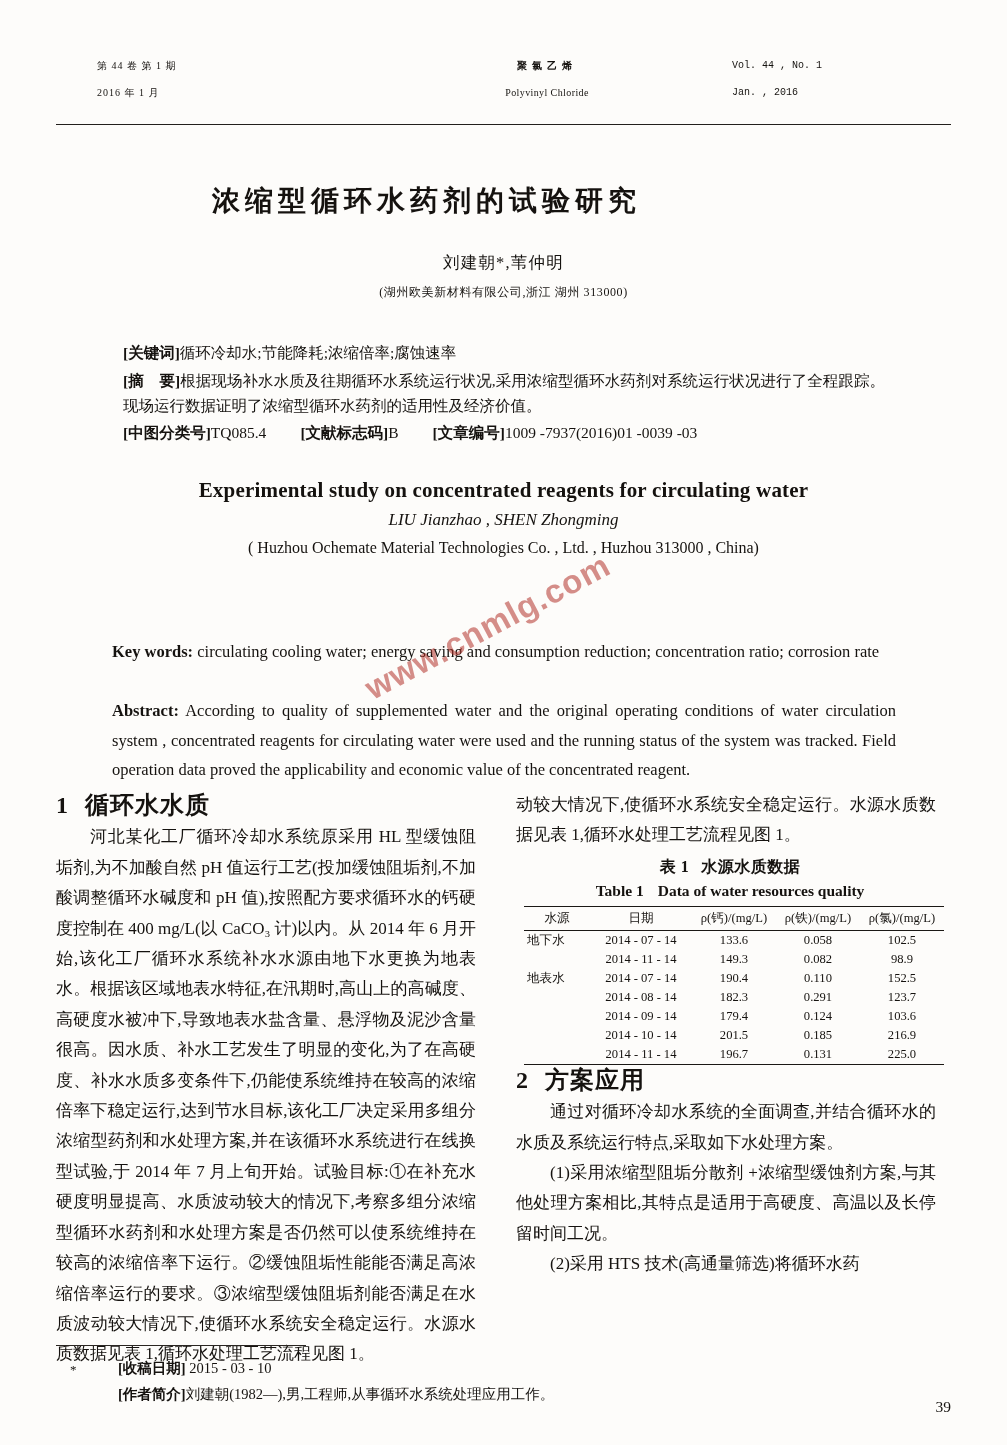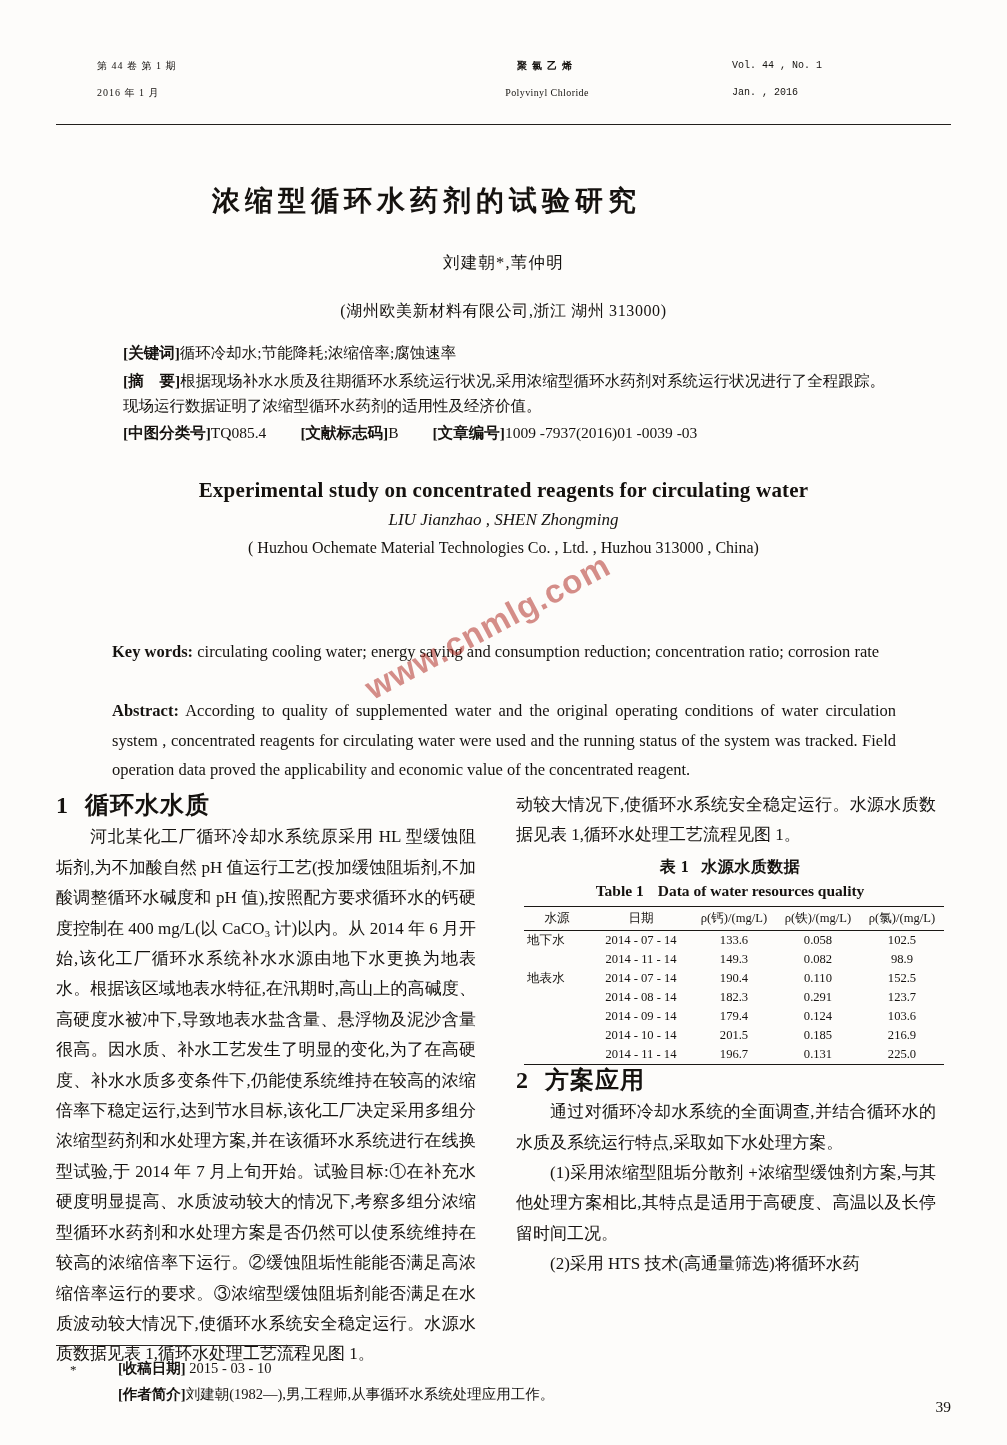--- a/index.html
+++ b/index.html
@@ -72,23 +72,22 @@
     width: 1007px;
     text-align: center;
     font-size: 16.5px;
     letter-spacing: 1.2px;
   }
   .affil-cn {
     position: absolute;
     left: 0; top: 284px;
     width: 1007px;
     text-align: center;
-    font-size: 16px;
+    font-size: 12px;
     letter-spacing: 0.6px;
-    margin-top: 17px;
   }
 
   
   .meta {
     position: absolute;
     left: 123px;
     width: 762px;
     font-size: 15.5px;
     line-height: 25px;
     text-align: justify;

